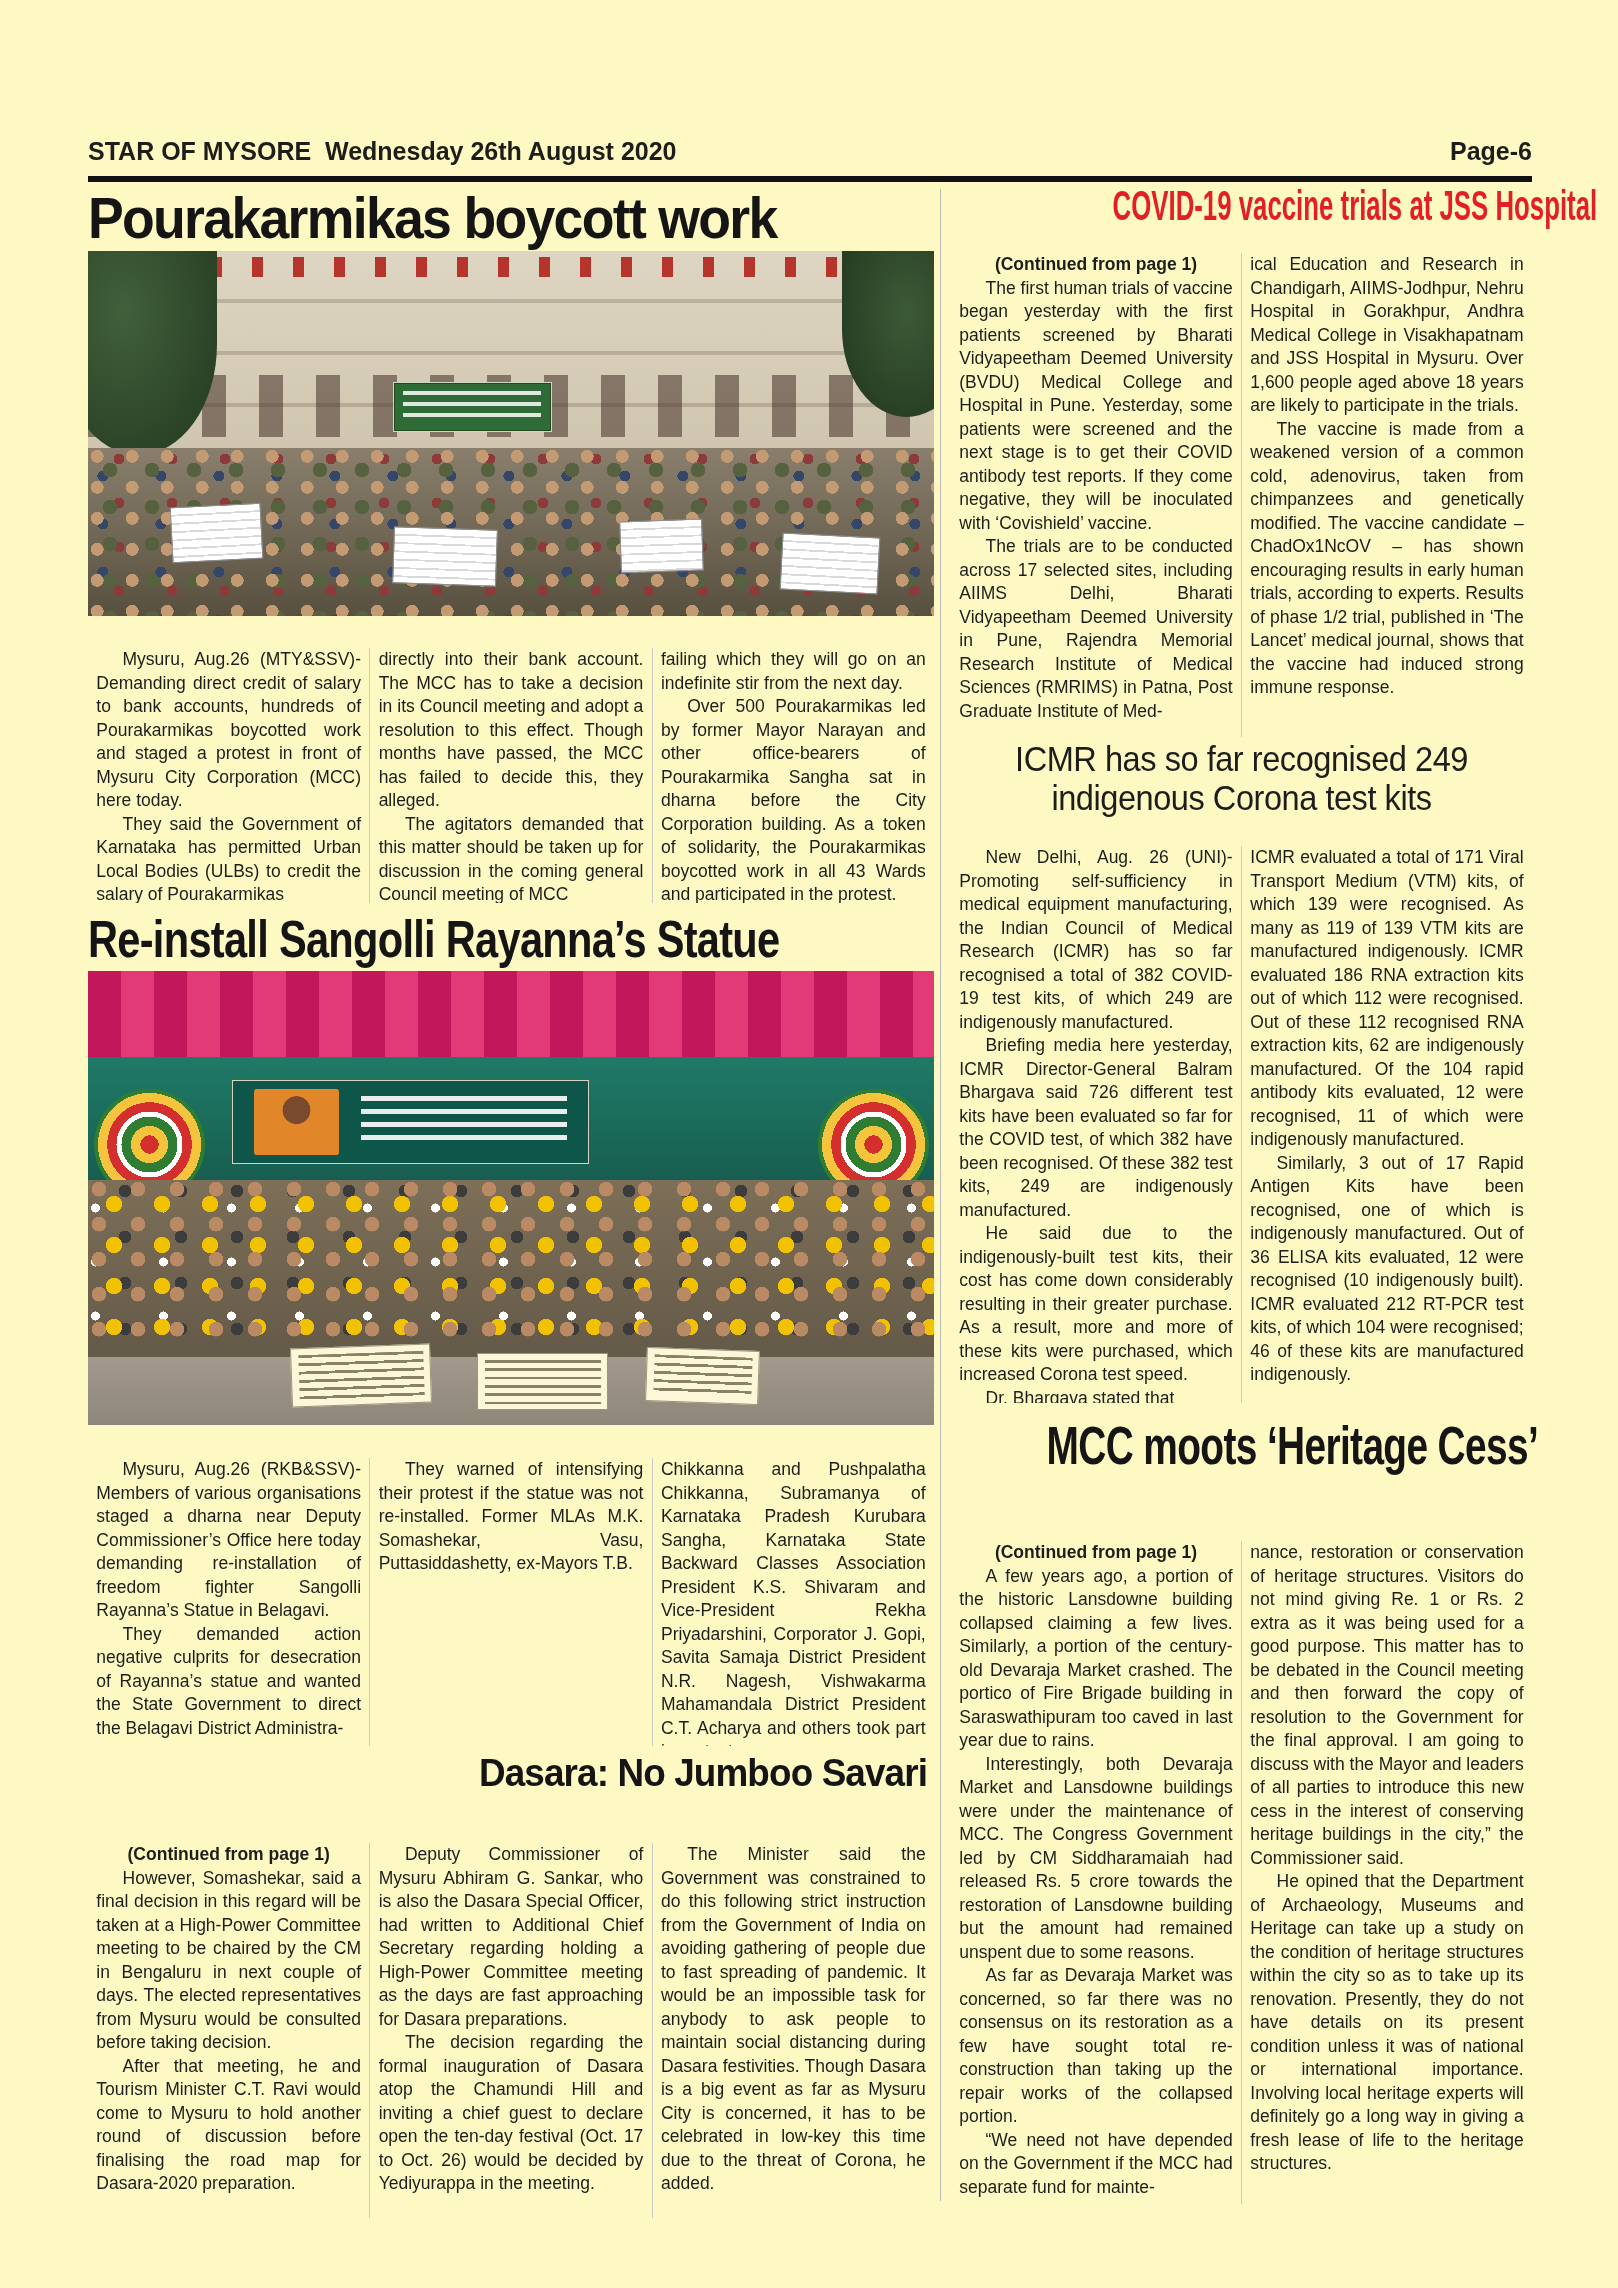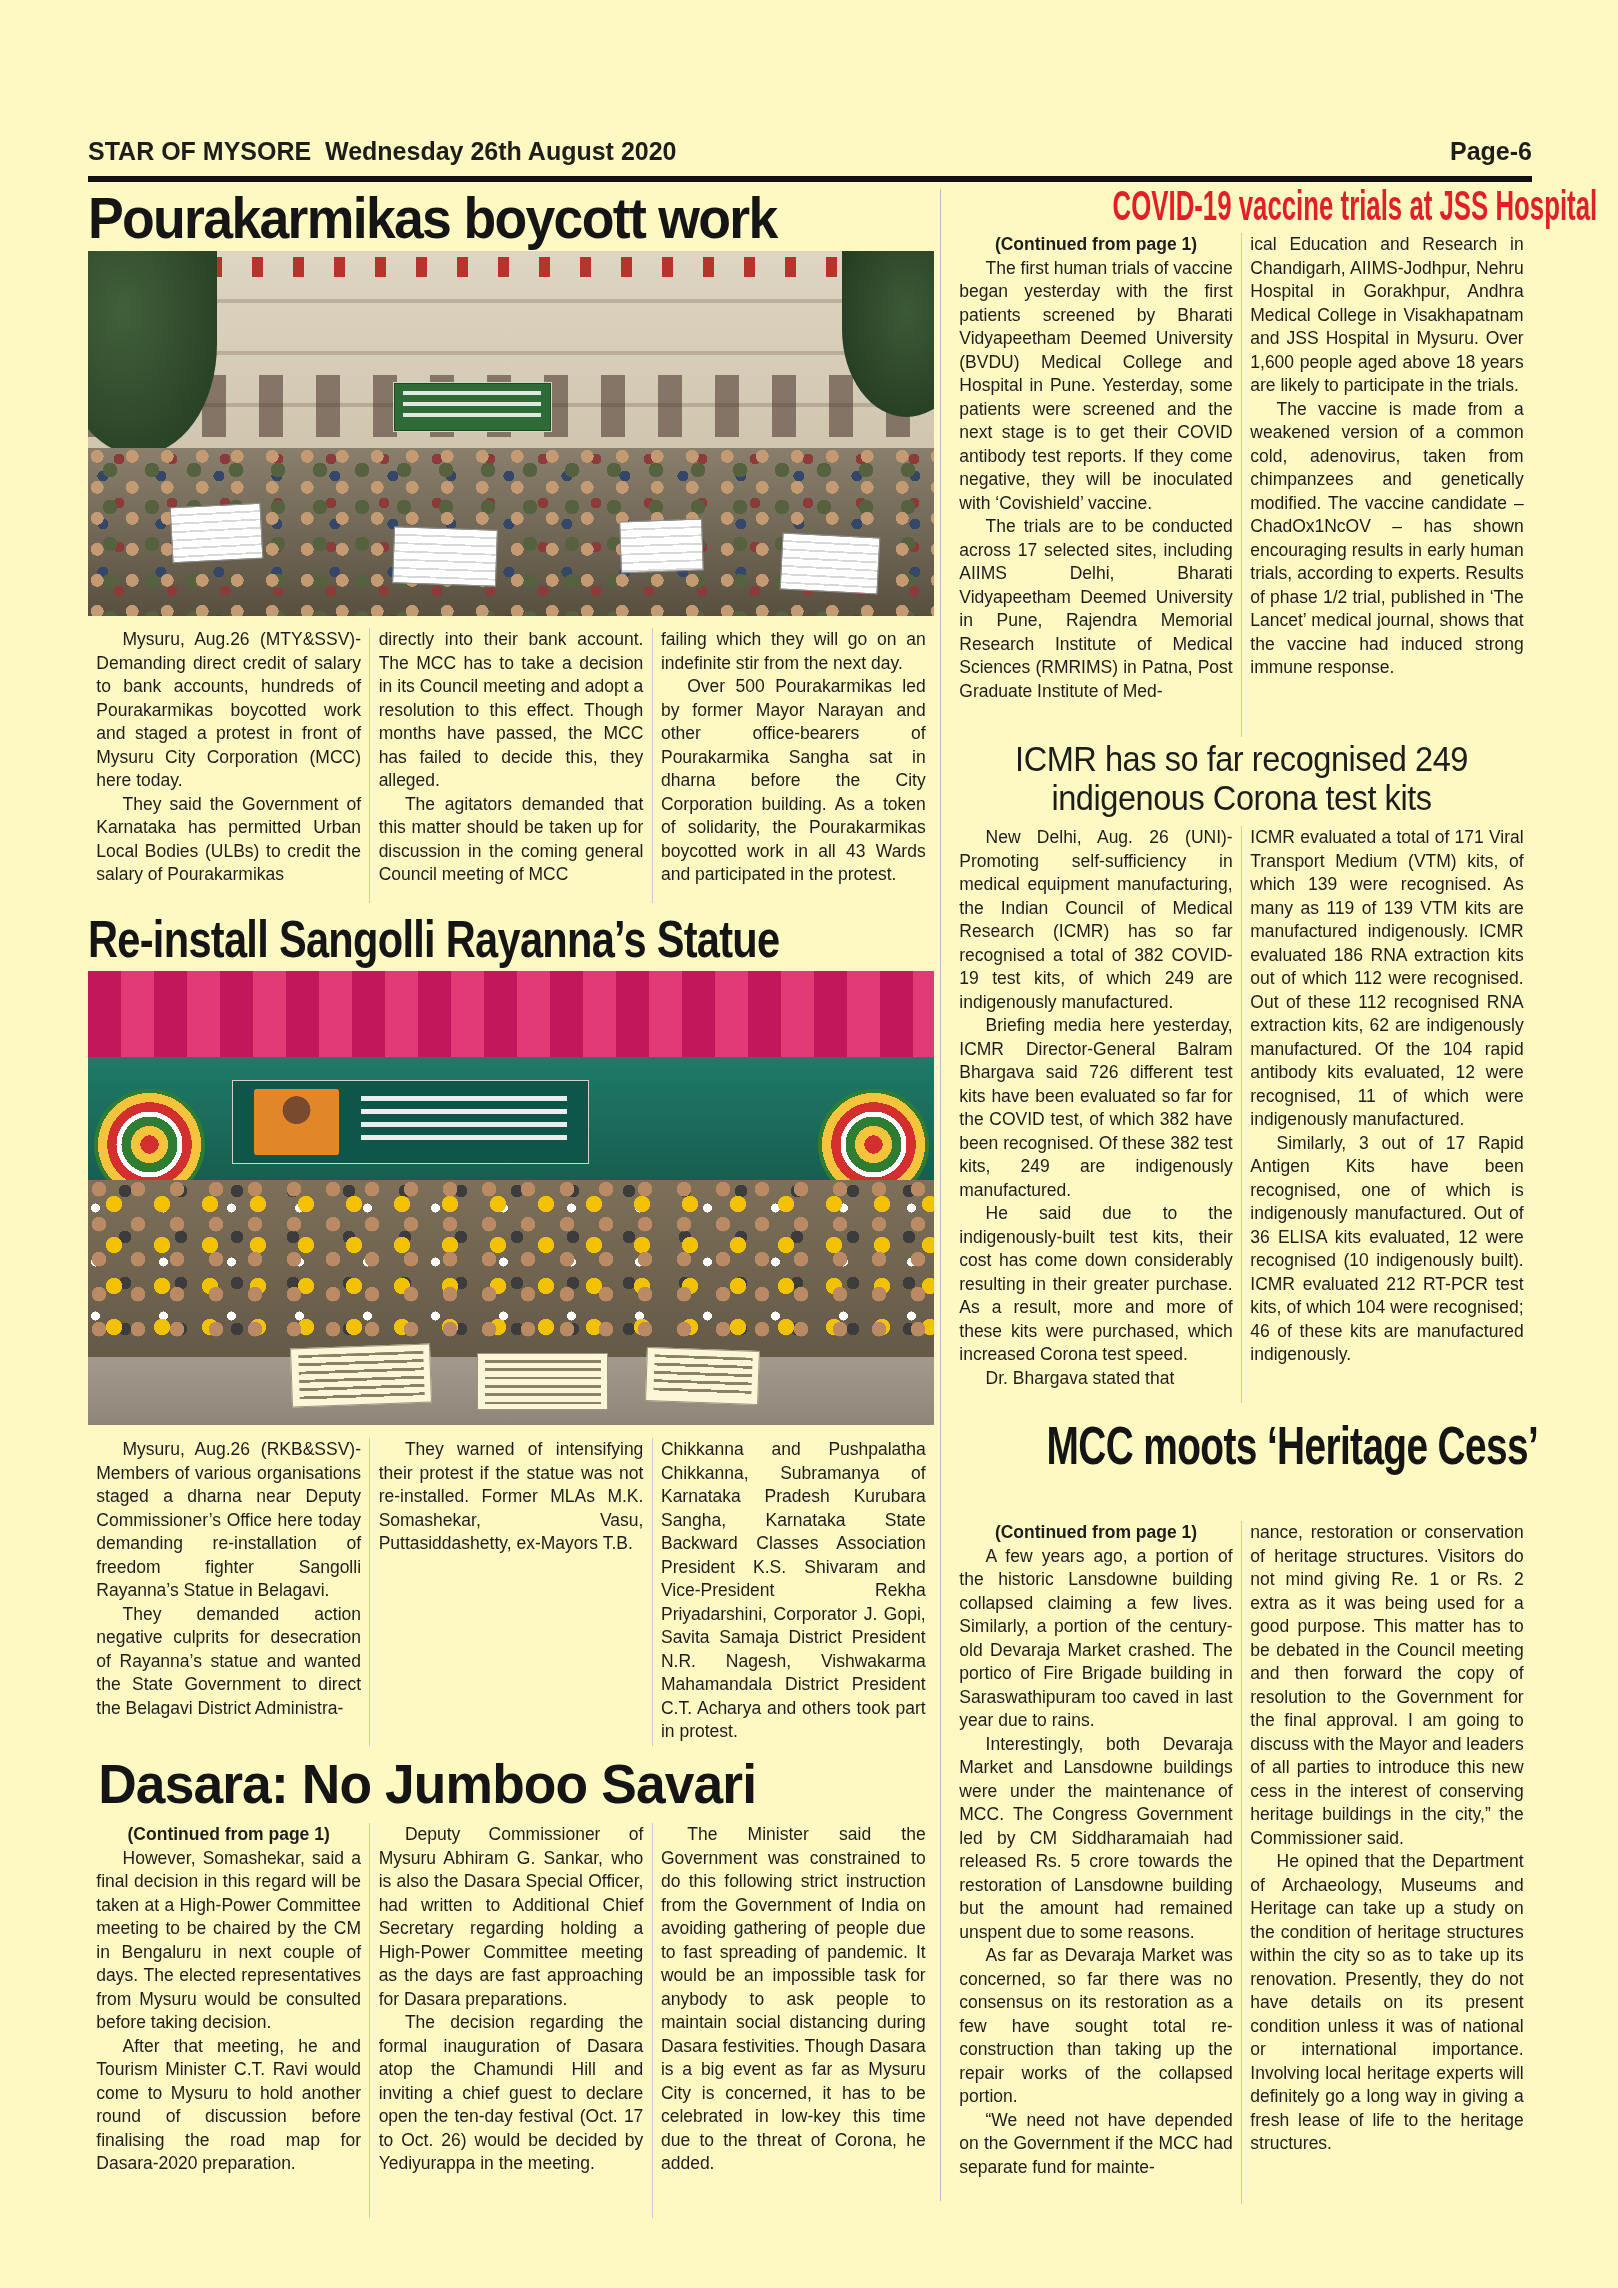--- a/index.html
+++ b/index.html
@@ -13,28 +13,28 @@
   
   .mast { font-weight:bold; font-size:25px; letter-spacing:0; white-space:nowrap; }
   .rule { background:#111; }
 
   
   .squeeze { display:inline-block; white-space:nowrap; transform-origin:left center; }
   .squeeze.center { transform-origin:center center; }
   h1,h2,h3 { margin:0; padding:0; font-weight:bold; color:#151515; }
   .h-pour    { font-size:57px; letter-spacing:-1.8px; }
   .h-sang    { font-size:52px; letter-spacing:-0.9px; }
-  .h-dasara  { font-size:55px; letter-spacing:-0.9px; text-align:left; }
+  .h-dasara  { font-size:38px; letter-spacing:-0.9px; text-align:right; }
   .h-covid   { font-size:43px; color:#e31f26; text-align:center; }
   .h-icmr    { font-size:35px; letter-spacing:-0.5px; text-align:center; line-height:1.1; }
   .h-mcc     { font-size:54px; text-align:center; letter-spacing:-0.9px; }
 
   
   .cols { display:flex; height:100%; }
-  .col  { flex:1 1 0; padding:0 8.3px; overflow:hidden; text-align:justify; font-size:17.5px; line-height:23.5px; }
+  .col  { flex:1 1 0; padding:0 8.3px; overflow:hidden; text-align:justify; font-size:17.5px; line-height:23.5px;margin-top:20px; }
   .col + .col { border-left:0.9px solid #c9c9c9; }
   .col p { margin:0; }
   p.ind  { text-indent:1.5em; }
   p.cont { font-weight:bold; text-align:center; text-indent:0; }
 
   .vsep { background:#b9b9b9; width:0.9px; }
 
   
   .photo { overflow:hidden; background:#cfc5b0; }
   .p1-facade { position:absolute; left:0; top:0; right:0; height:58%;

